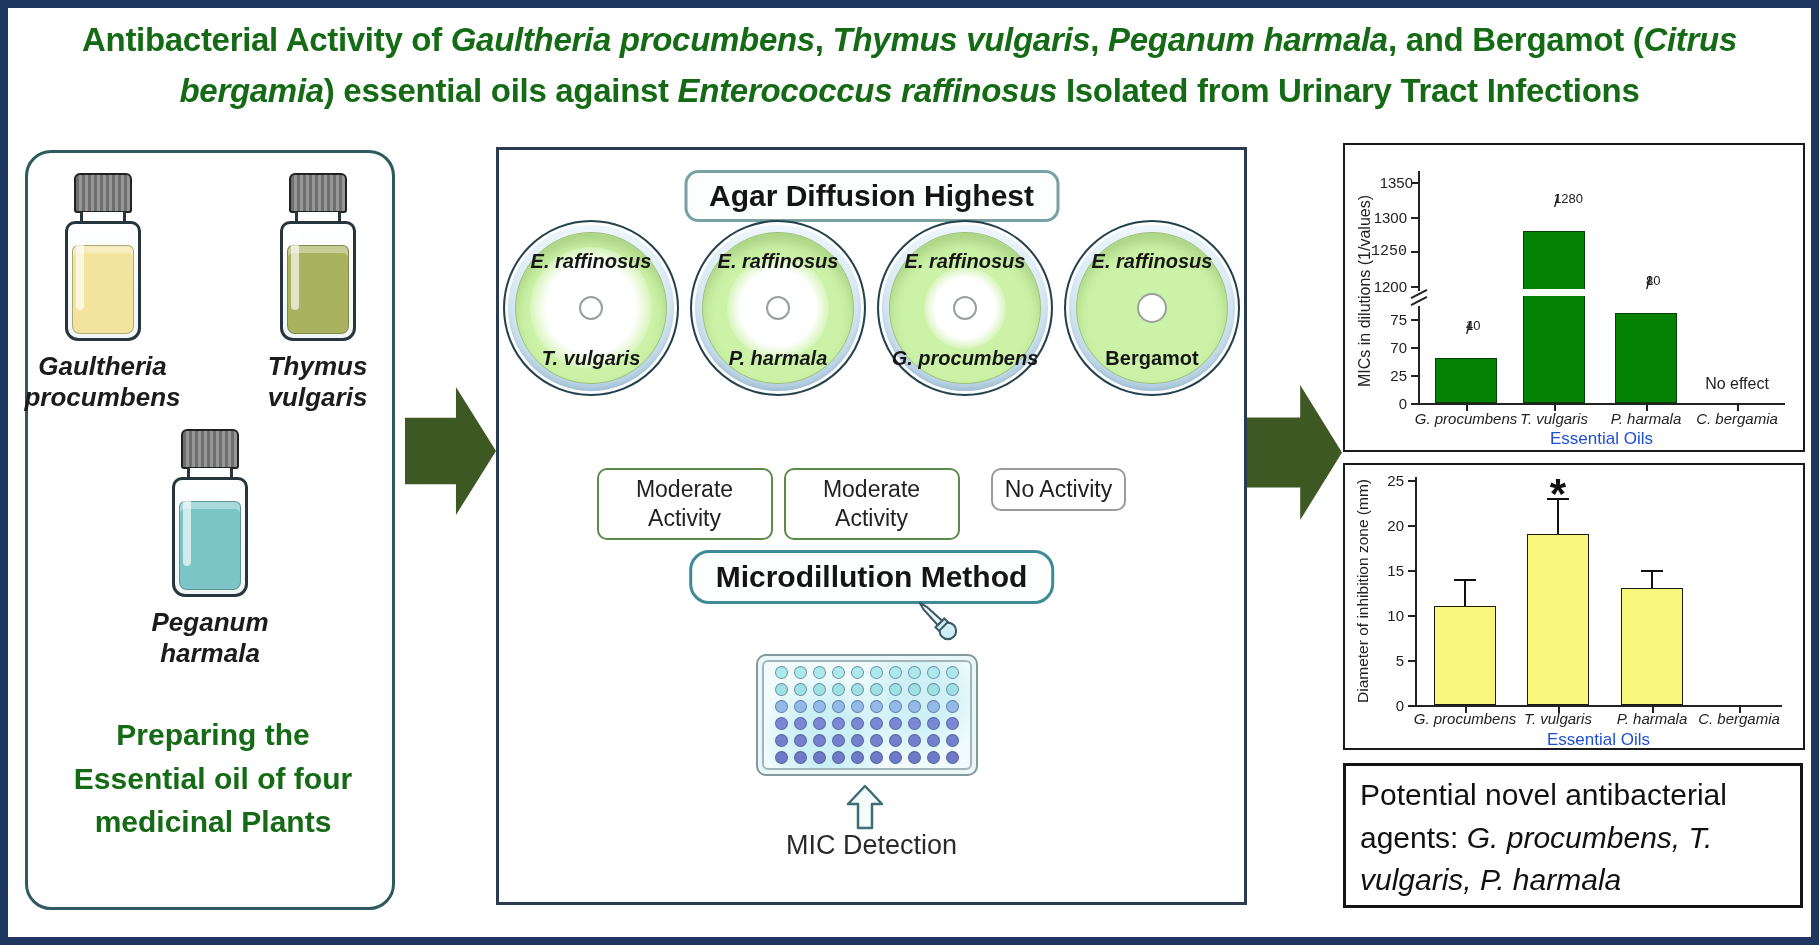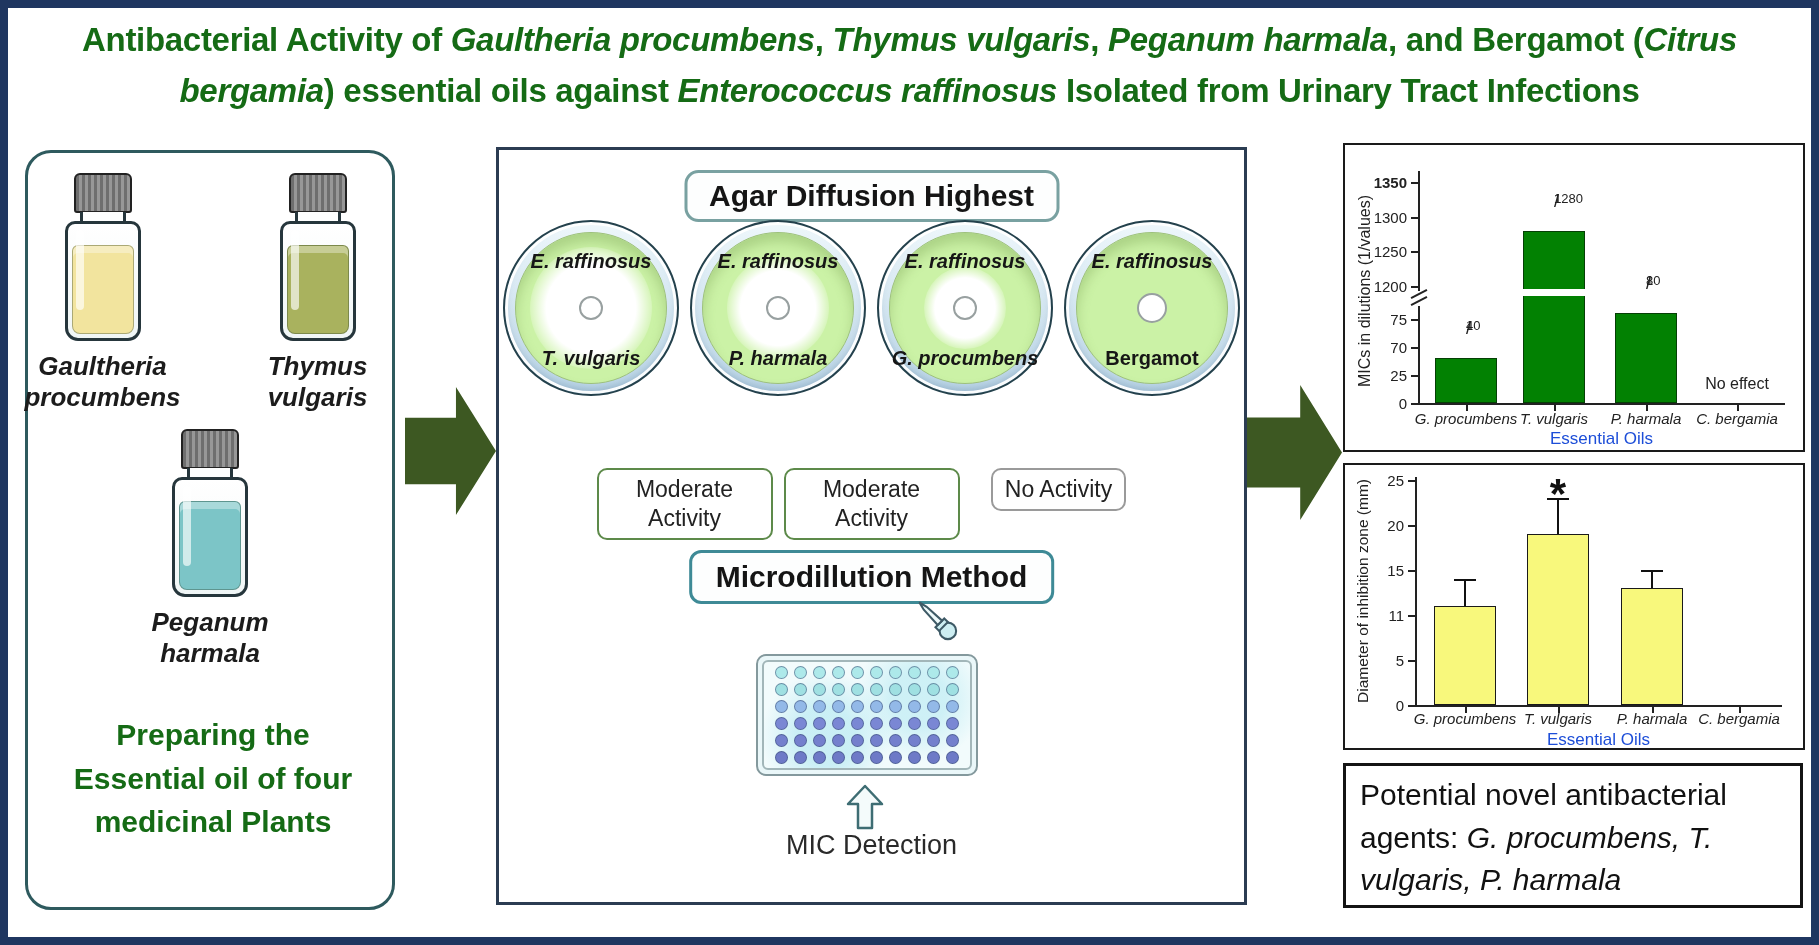--- a/index.html
+++ b/index.html
@@ -41,21 +41,21 @@
               clip-path:polygon(0% 24%,56% 24%,56% 0%,100% 50%,56% 100%,56% 76%,0% 76%);}
   #flow-arrow-1{left:405px;top:387px;width:91px;height:128px;}
   #flow-arrow-2{left:1247px;top:385px;width:95px;height:135px;}
 
   
   #middle-panel{position:absolute;left:496px;top:147px;width:751px;height:758px;
                 border:3px solid #2b3c52;background:#fff;box-sizing:border-box;}
   .method-box{position:absolute;left:50%;transform:translateX(-50%);background:#fdfefe;
               font-weight:bold;color:#151515;white-space:nowrap;}
   #agar-header{top:20px;border:3px solid #79a1a1;border-radius:14px;padding:6px 22px;font-size:30px;}
-  #micro-header{top:400px;border:3px solid #3e8a96;border-radius:12px;padding:7px 24px;font-size:30px;}
+  #micro-header{top:400px;border:3px solid #3e8a96;border-radius:20px;padding:7px 24px;font-size:30px;}
 
   #dish-row{position:absolute;top:70px;left:0;right:0;display:flex;justify-content:center;gap:11px;}
   .dish{position:relative;width:176px;height:176px;border-radius:50%;
         border:2px solid #24414c;background:linear-gradient(180deg,#eef7fb,#b9d4e6);
         box-shadow:inset 0 0 0 3px rgba(255,255,255,.95), inset 0 -5px 7px rgba(110,145,170,.45);
         box-sizing:border-box;}
   .agar{position:absolute;inset:10px;border-radius:50%;background:#cbf2a6;
         border:1.5px solid #9dc07d;box-shadow:inset 0 9px 12px rgba(110,150,70,.33);}
   .halo{position:absolute;left:50%;top:50%;transform:translate(-50%,-50%);border-radius:50%;
         background:radial-gradient(circle,#ffffff 0 52%,rgba(255,255,255,0) 76%);}
@@ -288,25 +288,25 @@
       <div class="tick-label" style="left: 18px; top: 251px;">0</div>
       <div class="ax-line" style="left: 66px; top: 230px; width: 7px; height: 2px;"></div>
       <div class="tick-label" style="left: 18px; top: 223px;">25</div>
       <div class="ax-line" style="left: 66px; top: 202px; width: 7px; height: 2px;"></div>
       <div class="tick-label" style="left: 18px; top: 195px;">70</div>
       <div class="ax-line" style="left: 66px; top: 174px; width: 7px; height: 2px;"></div>
       <div class="tick-label" style="left: 18px; top: 167px;">75</div>
       <div class="ax-line" style="left: 66px; top: 141px; width: 7px; height: 2px;"></div>
       <div class="tick-label" style="left: 18px; top: 134px;">1200</div>
       <div class="ax-line" style="left: 66px; top: 106.333px; width: 7px; height: 2px;"></div>
-      <div class="tick-label" style="left: 18px; top: 99.3333px;">1250</div>
+      <div class="tick-label" style="left: 18px; top: 99.3333px; font-family: Liberation Mono, monospace;">1250</div>
       <div class="ax-line" style="left: 66px; top: 71.6667px; width: 7px; height: 2px;"></div>
       <div class="tick-label" style="left: 18px; top: 64.6667px;">1300</div>
       <div class="ax-line" style="left: 66px; top: 37px; width: 7px; height: 2px;"></div>
-      <div class="tick-label" style="left: 18px; top: 30px; font-weight: bold;">1350</div>
+      <div class="tick-label" style="left: 24px; top: 30px;">1350</div>
       <div style="left: 64px; top: 146px; width: 20px; height: 15px; background: rgb(255, 255, 255);"></div>
       <div style="left: 65px; top: 148px; width: 18px; height: 2px; background: rgb(34, 34, 34); transform: rotate(-28deg);"></div>
       <div style="left: 65px; top: 155px; width: 18px; height: 2px; background: rgb(34, 34, 34); transform: rotate(-28deg);"></div>
       <div style="left: 90px; top: 213.2px; width: 62px; height: 44.8px; background: rgb(2, 129, 2); border: 1px solid rgb(5, 63, 5);"></div>
       <div class="frac" style="left: 76px; top: 173.2px;">
         <sup>1</sup>
         <span>/</span>
         <sub>40</sub>
       </div>
       <div class="ax-line" style="left: 121px; top: 260px; width: 2px; height: 6px;"></div>
@@ -335,21 +335,21 @@
       <div class="ylab" style="left: 20px; top: 146px;">MICs in dilutions (1/values)</div>
     </div>
   <div class="chart-box" id="chart2">
       <div class="ax-line" style="left: 70px; top: 12px; width: 2px; height: 230px;"></div>
       <div class="ax-line" style="left: 70px; top: 240px; width: 367px; height: 2px;"></div>
       <div class="ax-line" style="left: 63px; top: 240px; width: 7px; height: 2px;"></div>
       <div class="tick-label" style="left: 15px; top: 233px;">0</div>
       <div class="ax-line" style="left: 63px; top: 195px; width: 7px; height: 2px;"></div>
       <div class="tick-label" style="left: 15px; top: 188px;">5</div>
       <div class="ax-line" style="left: 63px; top: 150px; width: 7px; height: 2px;"></div>
-      <div class="tick-label" style="left: 15px; top: 143px;">11</div>
+      <div class="tick-label" style="left: 15px; top: 143px;">10</div>
       <div class="ax-line" style="left: 63px; top: 105px; width: 7px; height: 2px;"></div>
       <div class="tick-label" style="left: 15px; top: 98px;">15</div>
       <div class="ax-line" style="left: 63px; top: 60px; width: 7px; height: 2px;"></div>
       <div class="tick-label" style="left: 15px; top: 53px;">20</div>
       <div class="ax-line" style="left: 63px; top: 15px; width: 7px; height: 2px;"></div>
       <div class="tick-label" style="left: 15px; top: 8px;">25</div>
       <div style="left: 89px; top: 141px; width: 62px; height: 99px; background: rgb(248, 248, 124); border: 1.5px solid rgb(26, 26, 26);"></div>
       <div style="left: 119px; top: 114px; width: 2px; height: 27px; background: rgb(17, 17, 17);"></div>
       <div style="left: 109px; top: 114px; width: 22px; height: 2px; background: rgb(17, 17, 17);"></div>
       <div class="ax-line" style="left: 120px; top: 242px; width: 2px; height: 6px;"></div>

